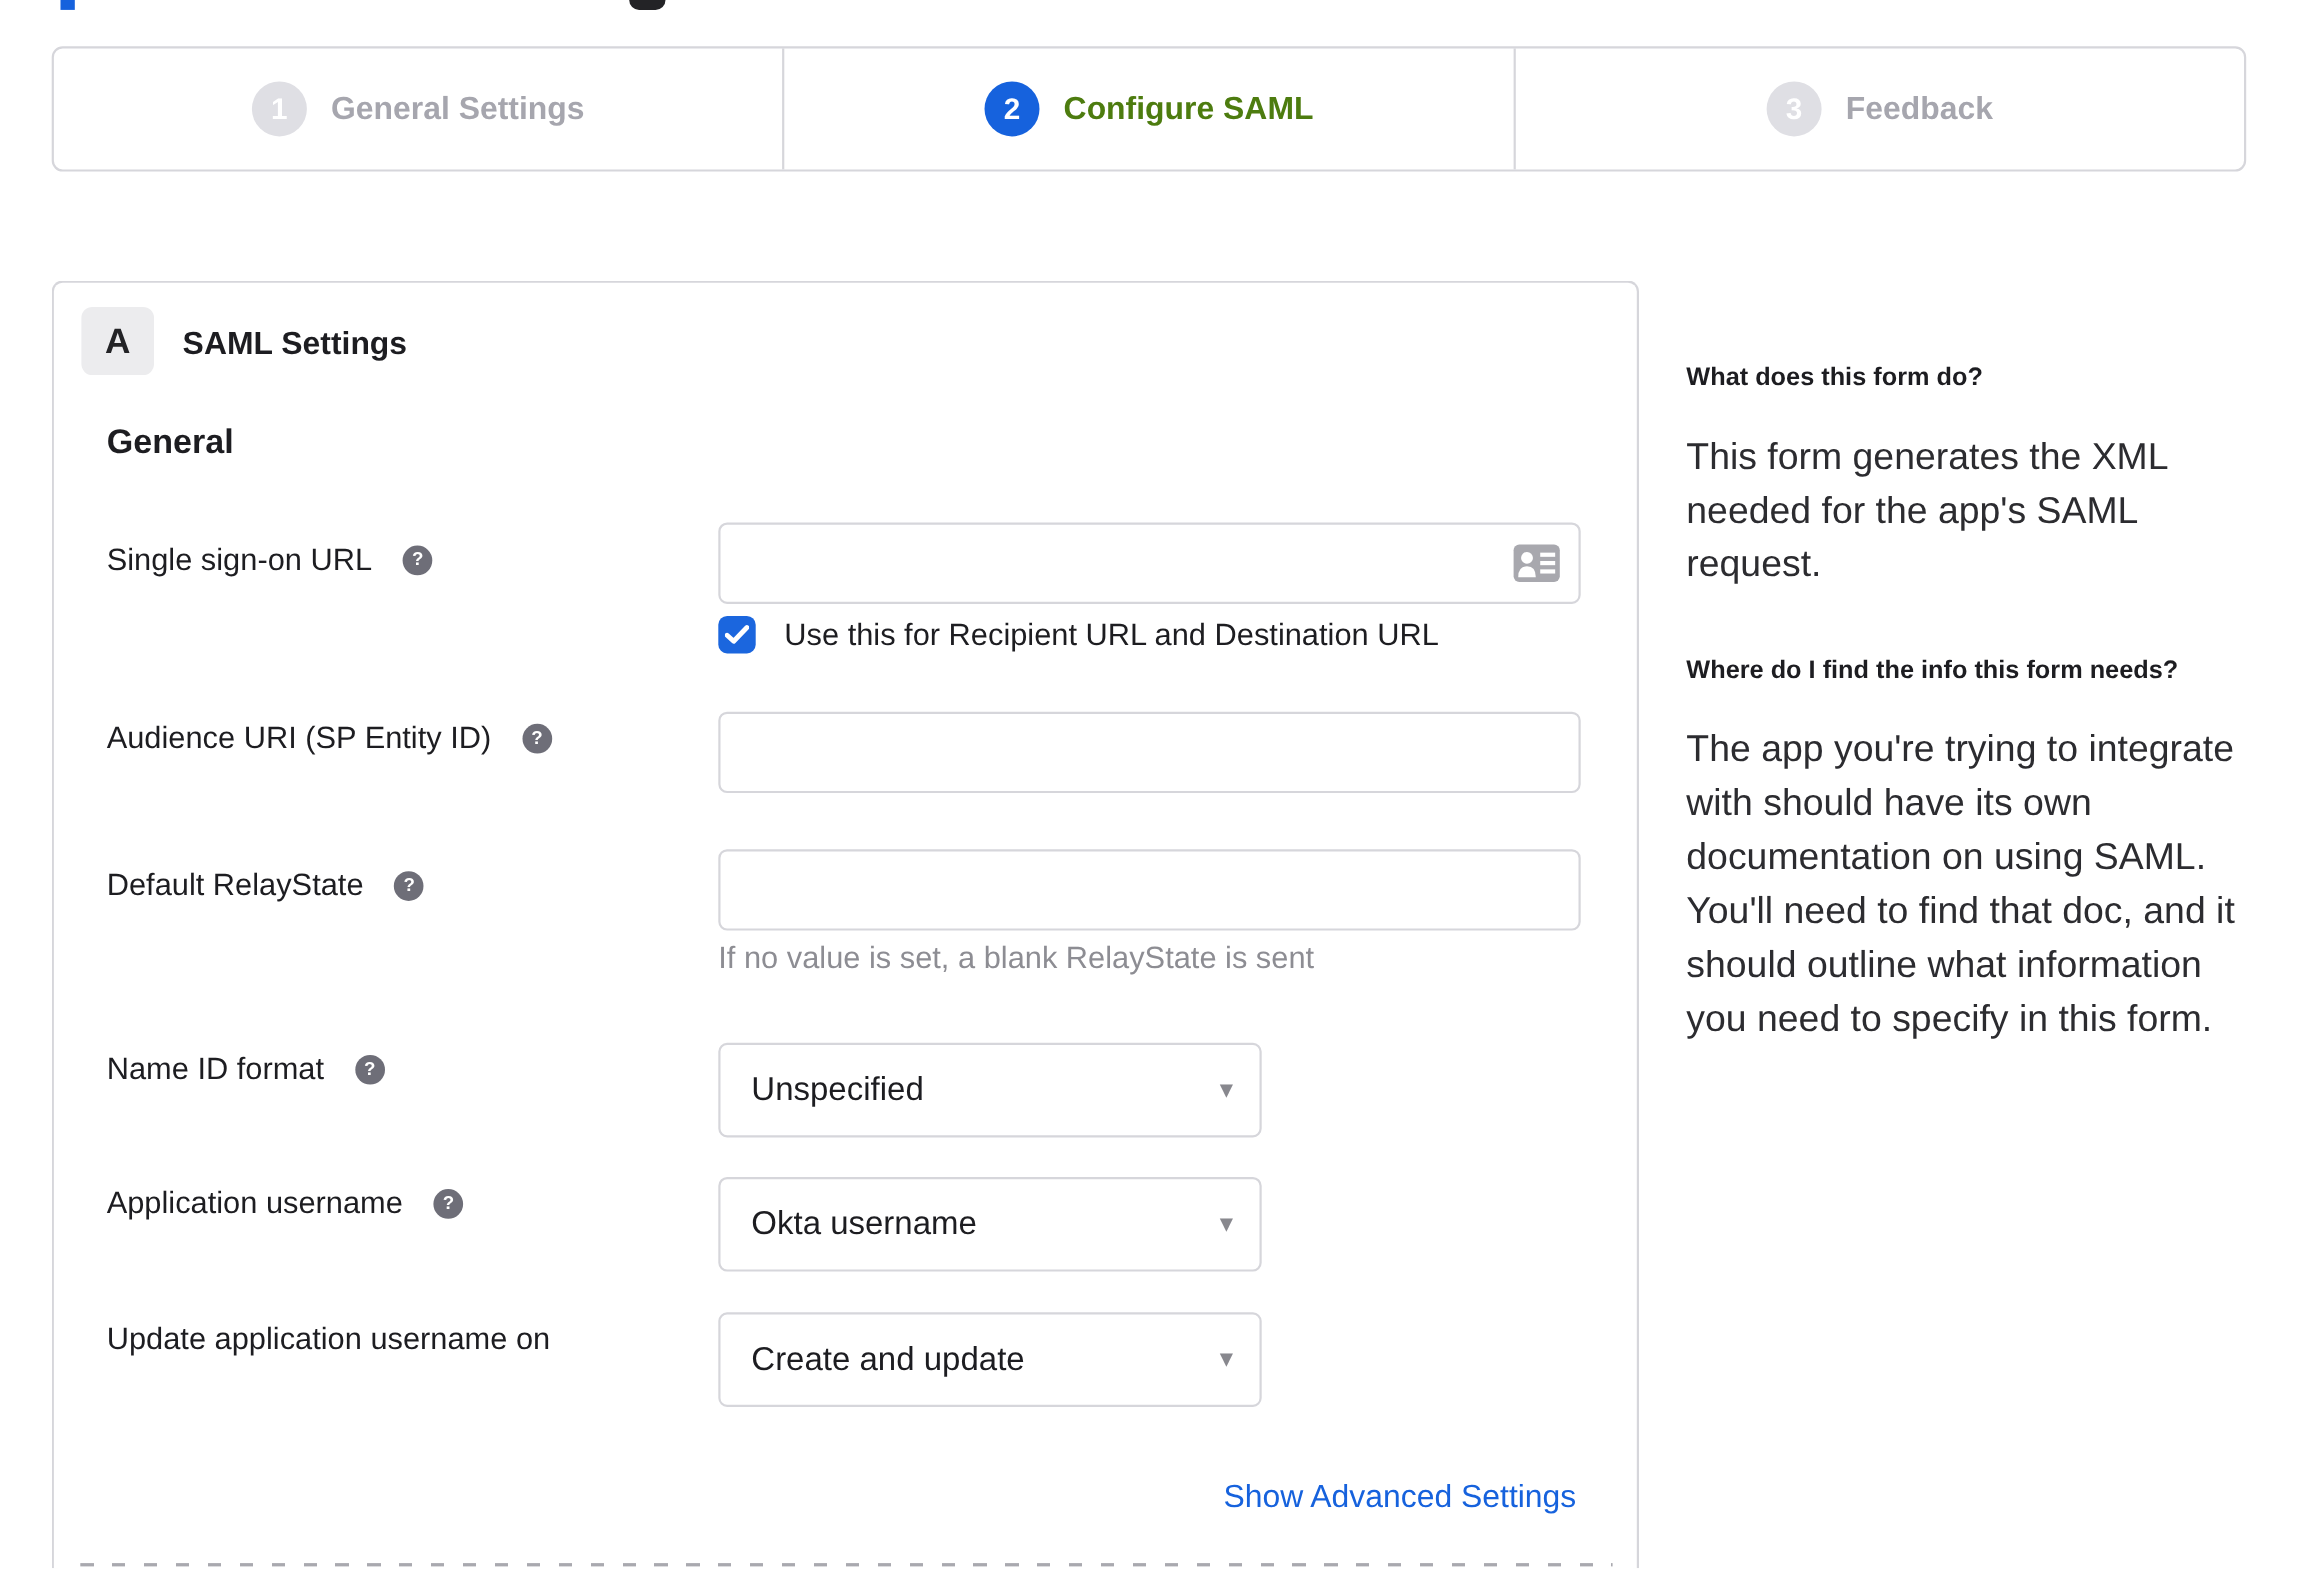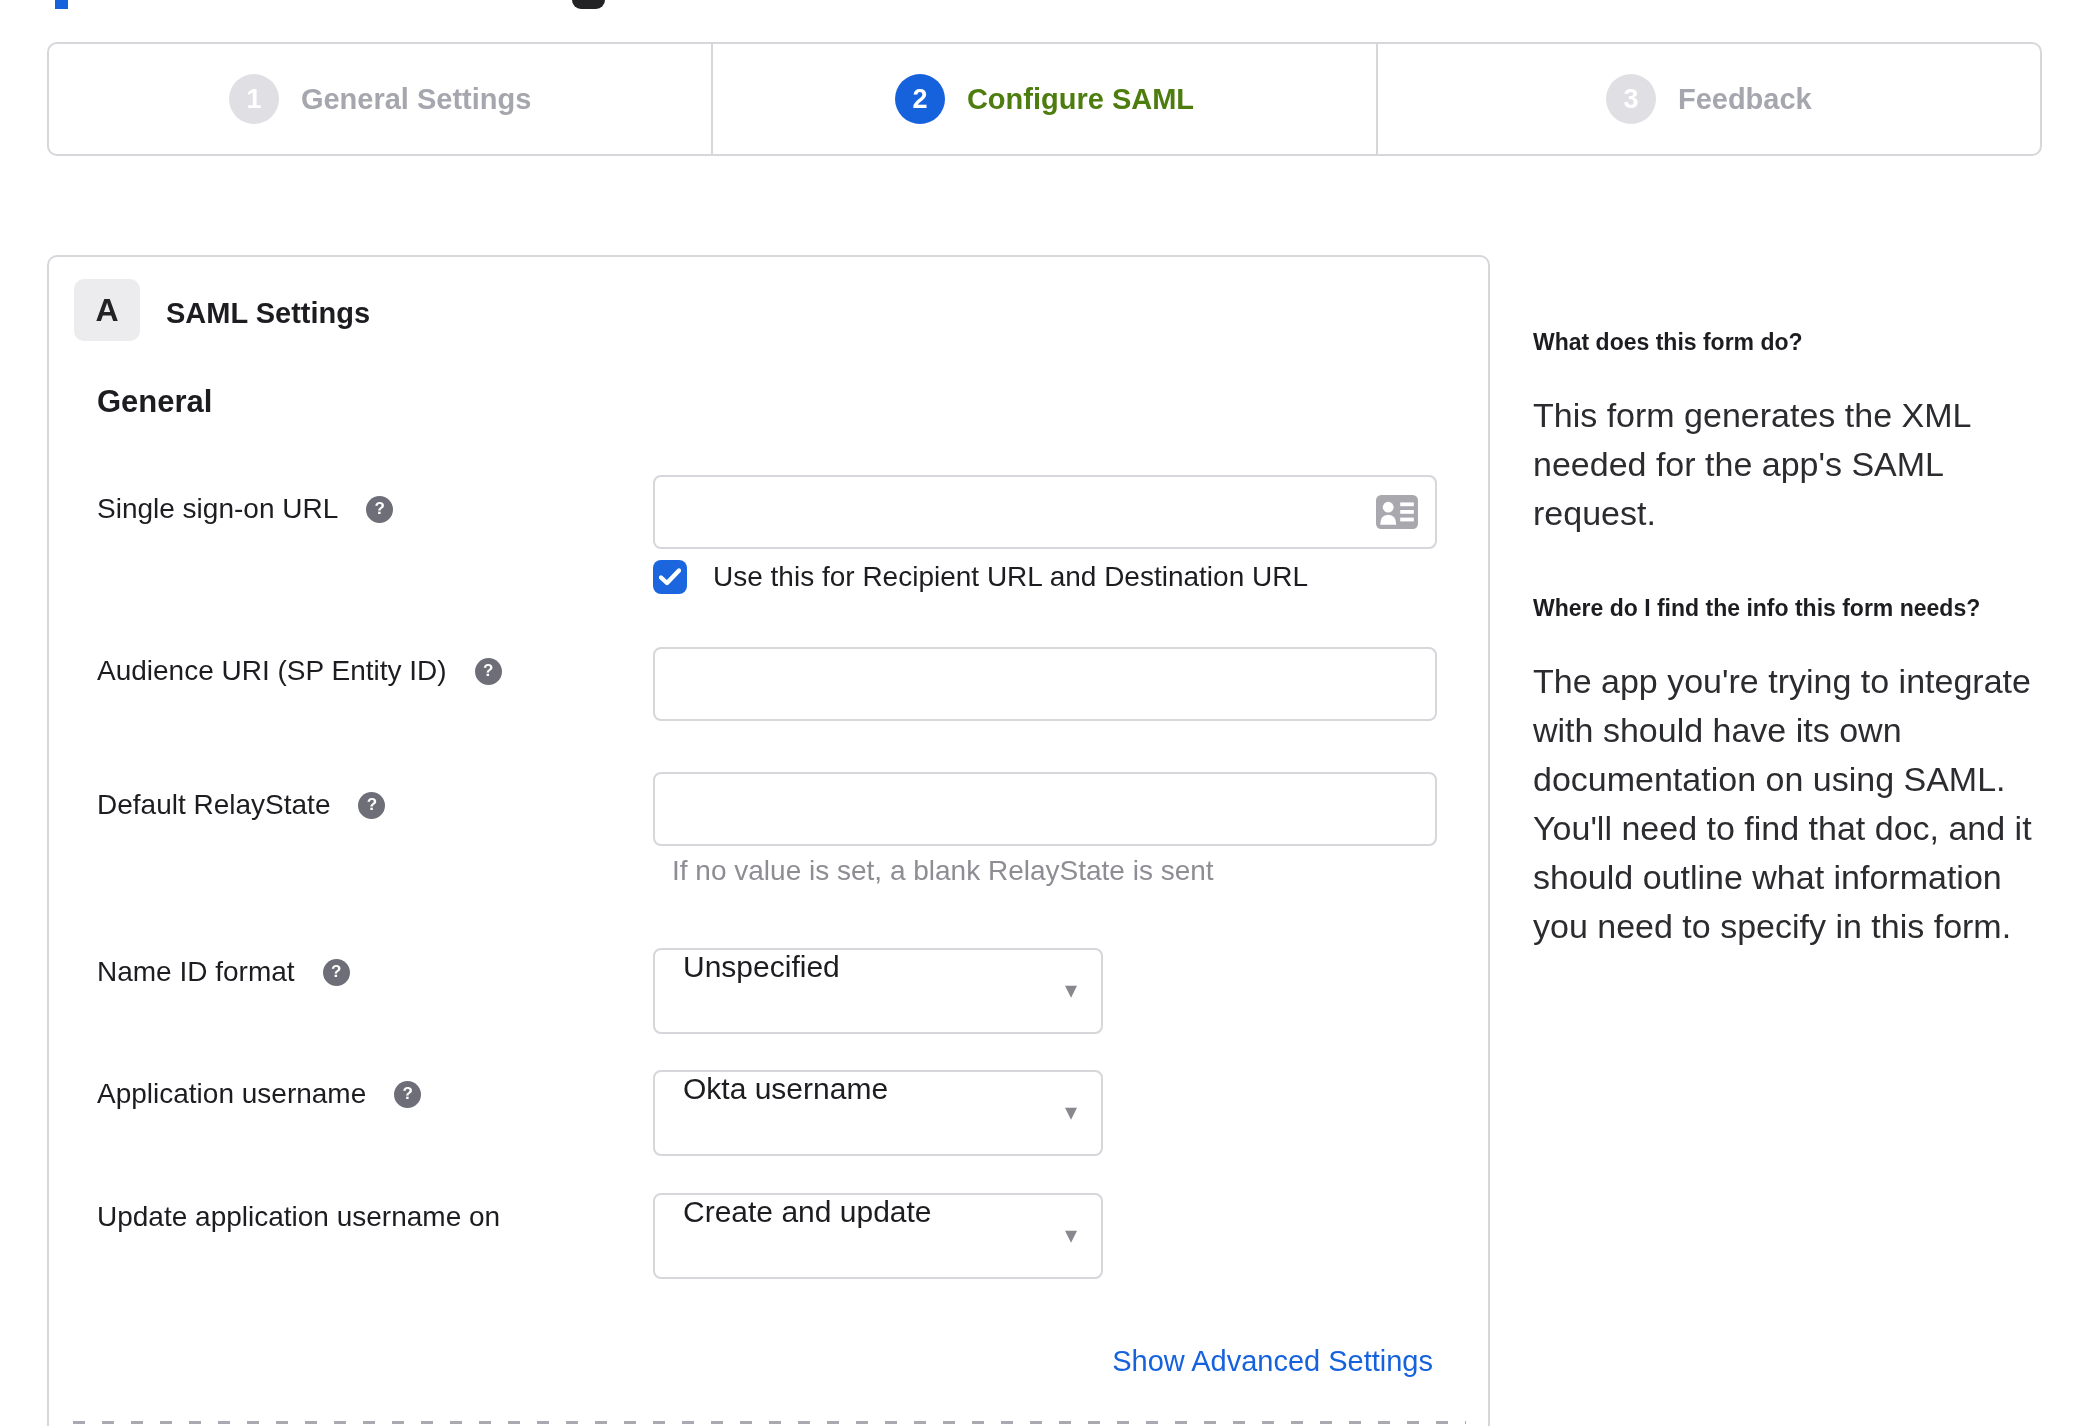--- a/index.html
+++ b/index.html
@@ -54,25 +54,25 @@
   .input-wrap .text-input { position:absolute; left:0; top:0; }
   .card-icon { position:absolute; right:18px; top:19px; pointer-events:none; }
 
   .checkbox-row { position:absolute; left:604px; display:flex; align-items:center; gap:26px; }
   .checkbox {
     width:34px; height:34px; background:#1b66de; border-radius:8px;
     display:flex; align-items:center; justify-content:center;
   }
   .checkbox-label { font-size:28px; color:#1d1d21; }
 
-  .hint { position:absolute; left:604px; font-size:28px; color:#8d8d93;margin-left:19px; }
+  .hint { position:absolute; left:604px; font-size:28px; color:#8d8d93; }
 
   .select {
-    position:absolute; left:604px; width:450px; height:86px; background:#fff;
-    border:2px solid #d6d6db; border-radius:8px; display:flex; 
+    position:absolute; left:604px; width:494px; height:86px; background:#fff;
+    border:2px solid #d6d6db; border-radius:8px; display:flex; align-items:center;
     padding:0 56px 0 28px; font-size:30px; color:#1d1d21; cursor:pointer;
   }
   .select .caret { position:absolute; right:24px; top:50%; transform:translateY(-52%); font-size:24px; color:#88888e; }
 
   .advanced-link { position:absolute; right:55px; top:1088px; font-size:29px; color:#1662dd; cursor:pointer; }
 
   .dashed-divider {
     position:absolute; left:24px; right:22px; top:1164px; height:3px;
     background:repeating-linear-gradient(90deg,#a9a9af 0 12px,transparent 12px 29px);
   }

